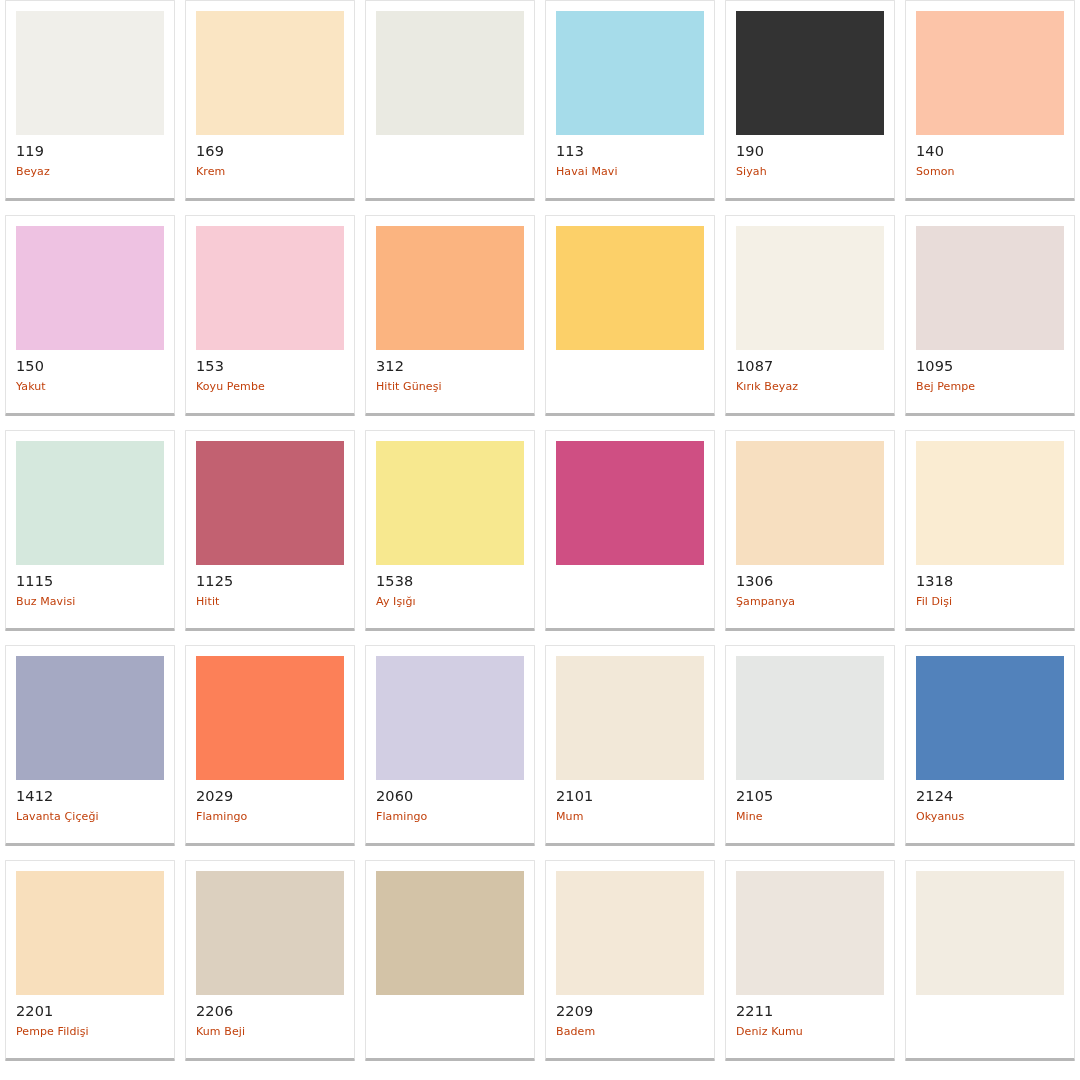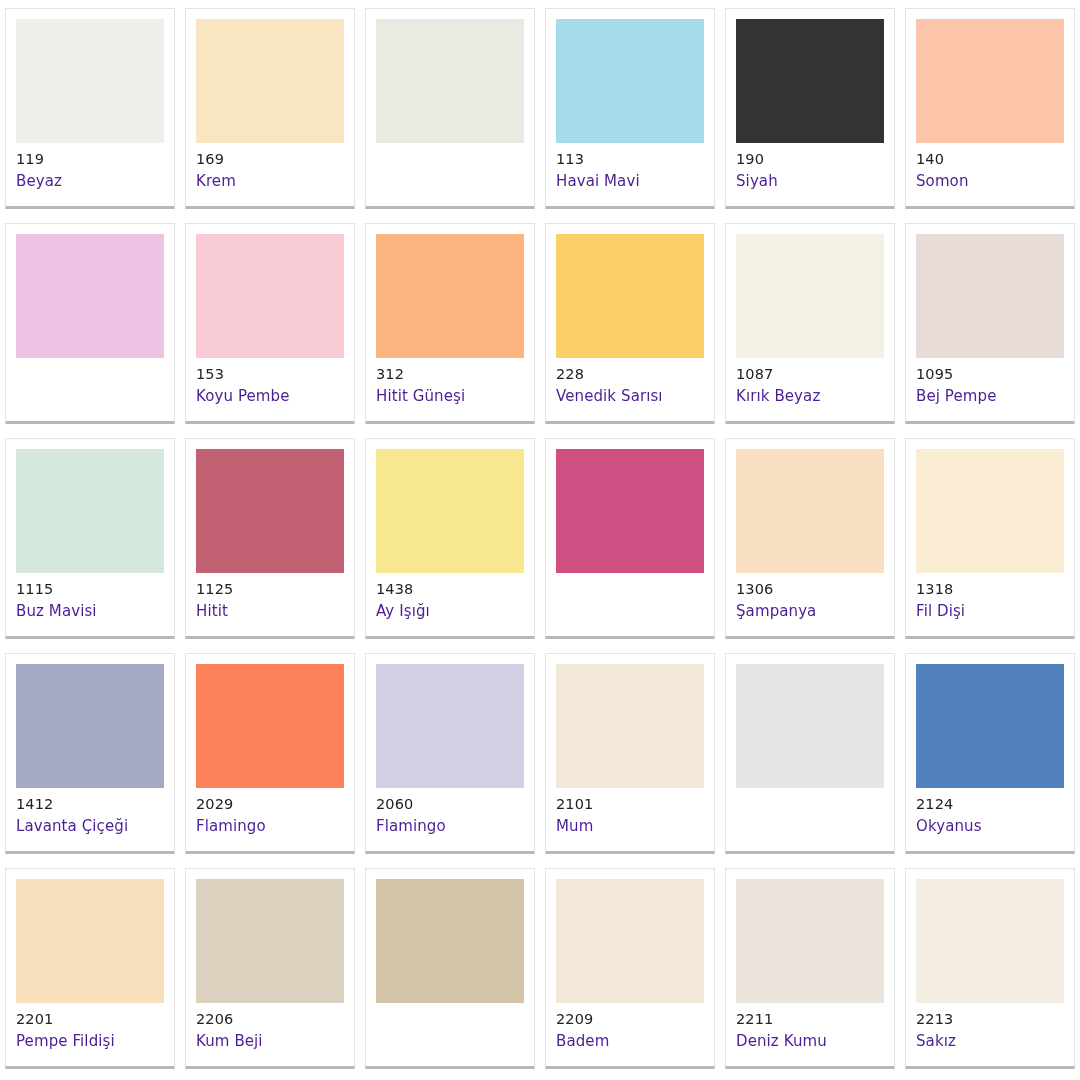--- a/index.html
+++ b/index.html
@@ -23,21 +23,21 @@
     column-gap: 0px;
     row-gap: 0px;
     padding: 0px 0 0 0;
     box-sizing: border-box;
     width: 1080px;
   }
 
   .color-card {
     position: relative;
     box-sizing: border-box;
-    margin: 8px 5px 6px 5px;
+    margin: 0 5px 6px 5px;
     background: #ffffff;
     border: 1px solid #e3e3e3;
     border-bottom: 3px solid #b7b7b7;
     border-radius: 1px;
     padding: 0;
     height: 201px;
     overflow: hidden;
   }
 
   .swatch-chip {
@@ -55,22 +55,22 @@
   .color-code {
     display: block;
     font-size: 14.5px;
     color: #222222;
     letter-spacing: 0.1px;
     margin-bottom: 7px;
   }
 
   .color-name {
     display: block;
-    font-size: 15px;
-    color: #4c1d95;
+    font-size: 11px;
+    color: #c2410c;
     letter-spacing: 0.1px;
     white-space: nowrap;
   }
 </style>
 </head>
 <body>
 
 <div id="swatch-grid">
     <div class="color-card">
     <span class="swatch-chip" style="background: rgb(240, 239, 234);"></span>
@@ -105,41 +105,41 @@
   </div>
     <div class="color-card">
     <span class="swatch-chip" style="background: rgb(252, 196, 168);"></span>
     <div class="card-meta">
       <span class="color-code">140</span>
       <span class="color-name">Somon</span>
     </div>
   </div>
     <div class="color-card">
     <span class="swatch-chip" style="background: rgb(238, 194, 226);"></span>
+    <div class="card-meta">
+      <span class="color-code">150</span>
+      <span class="color-name">Yakut</span>
+    </div>
   </div>
     <div class="color-card">
     <span class="swatch-chip" style="background: rgb(248, 203, 213);"></span>
     <div class="card-meta">
       <span class="color-code">153</span>
       <span class="color-name">Koyu Pembe</span>
     </div>
   </div>
     <div class="color-card">
     <span class="swatch-chip" style="background: rgb(251, 180, 128);"></span>
     <div class="card-meta">
       <span class="color-code">312</span>
       <span class="color-name">Hitit Güneşi</span>
     </div>
   </div>
     <div class="color-card">
     <span class="swatch-chip" style="background: rgb(252, 208, 105);"></span>
-    <div class="card-meta">
-      <span class="color-code">228</span>
-      <span class="color-name">Venedik Sarısı</span>
-    </div>
   </div>
     <div class="color-card">
     <span class="swatch-chip" style="background: rgb(244, 240, 230);"></span>
     <div class="card-meta">
       <span class="color-code">1087</span>
       <span class="color-name">Kırık Beyaz</span>
     </div>
   </div>
     <div class="color-card">
     <span class="swatch-chip" style="background: rgb(232, 220, 217);"></span>
@@ -158,21 +158,21 @@
     <div class="color-card">
     <span class="swatch-chip" style="background: rgb(194, 97, 113);"></span>
     <div class="card-meta">
       <span class="color-code">1125</span>
       <span class="color-name">Hitit</span>
     </div>
   </div>
     <div class="color-card">
     <span class="swatch-chip" style="background: rgb(247, 232, 143);"></span>
     <div class="card-meta">
-      <span class="color-code">1438</span>
+      <span class="color-code">1538</span>
       <span class="color-name">Ay Işığı</span>
     </div>
   </div>
     <div class="color-card">
     <span class="swatch-chip" style="background: rgb(207, 79, 131);"></span>
   </div>
     <div class="color-card">
     <span class="swatch-chip" style="background: rgb(247, 223, 192);"></span>
     <div class="card-meta">
       <span class="color-code">1306</span>
@@ -209,20 +209,24 @@
   </div>
     <div class="color-card">
     <span class="swatch-chip" style="background: rgb(242, 232, 216);"></span>
     <div class="card-meta">
       <span class="color-code">2101</span>
       <span class="color-name">Mum</span>
     </div>
   </div>
     <div class="color-card">
     <span class="swatch-chip" style="background: rgb(229, 231, 229);"></span>
+    <div class="card-meta">
+      <span class="color-code">2105</span>
+      <span class="color-name">Mine</span>
+    </div>
   </div>
     <div class="color-card">
     <span class="swatch-chip" style="background: rgb(82, 130, 187);"></span>
     <div class="card-meta">
       <span class="color-code">2124</span>
       <span class="color-name">Okyanus</span>
     </div>
   </div>
     <div class="color-card">
     <span class="swatch-chip" style="background: rgb(248, 223, 188);"></span>
@@ -250,18 +254,14 @@
   </div>
     <div class="color-card">
     <span class="swatch-chip" style="background: rgb(236, 229, 221);"></span>
     <div class="card-meta">
       <span class="color-code">2211</span>
       <span class="color-name">Deniz Kumu</span>
     </div>
   </div>
     <div class="color-card">
     <span class="swatch-chip" style="background: rgb(242, 236, 225);"></span>
-    <div class="card-meta">
-      <span class="color-code">2213</span>
-      <span class="color-name">Sakız</span>
-    </div>
   </div>
   </div>
 
 </body></html>

